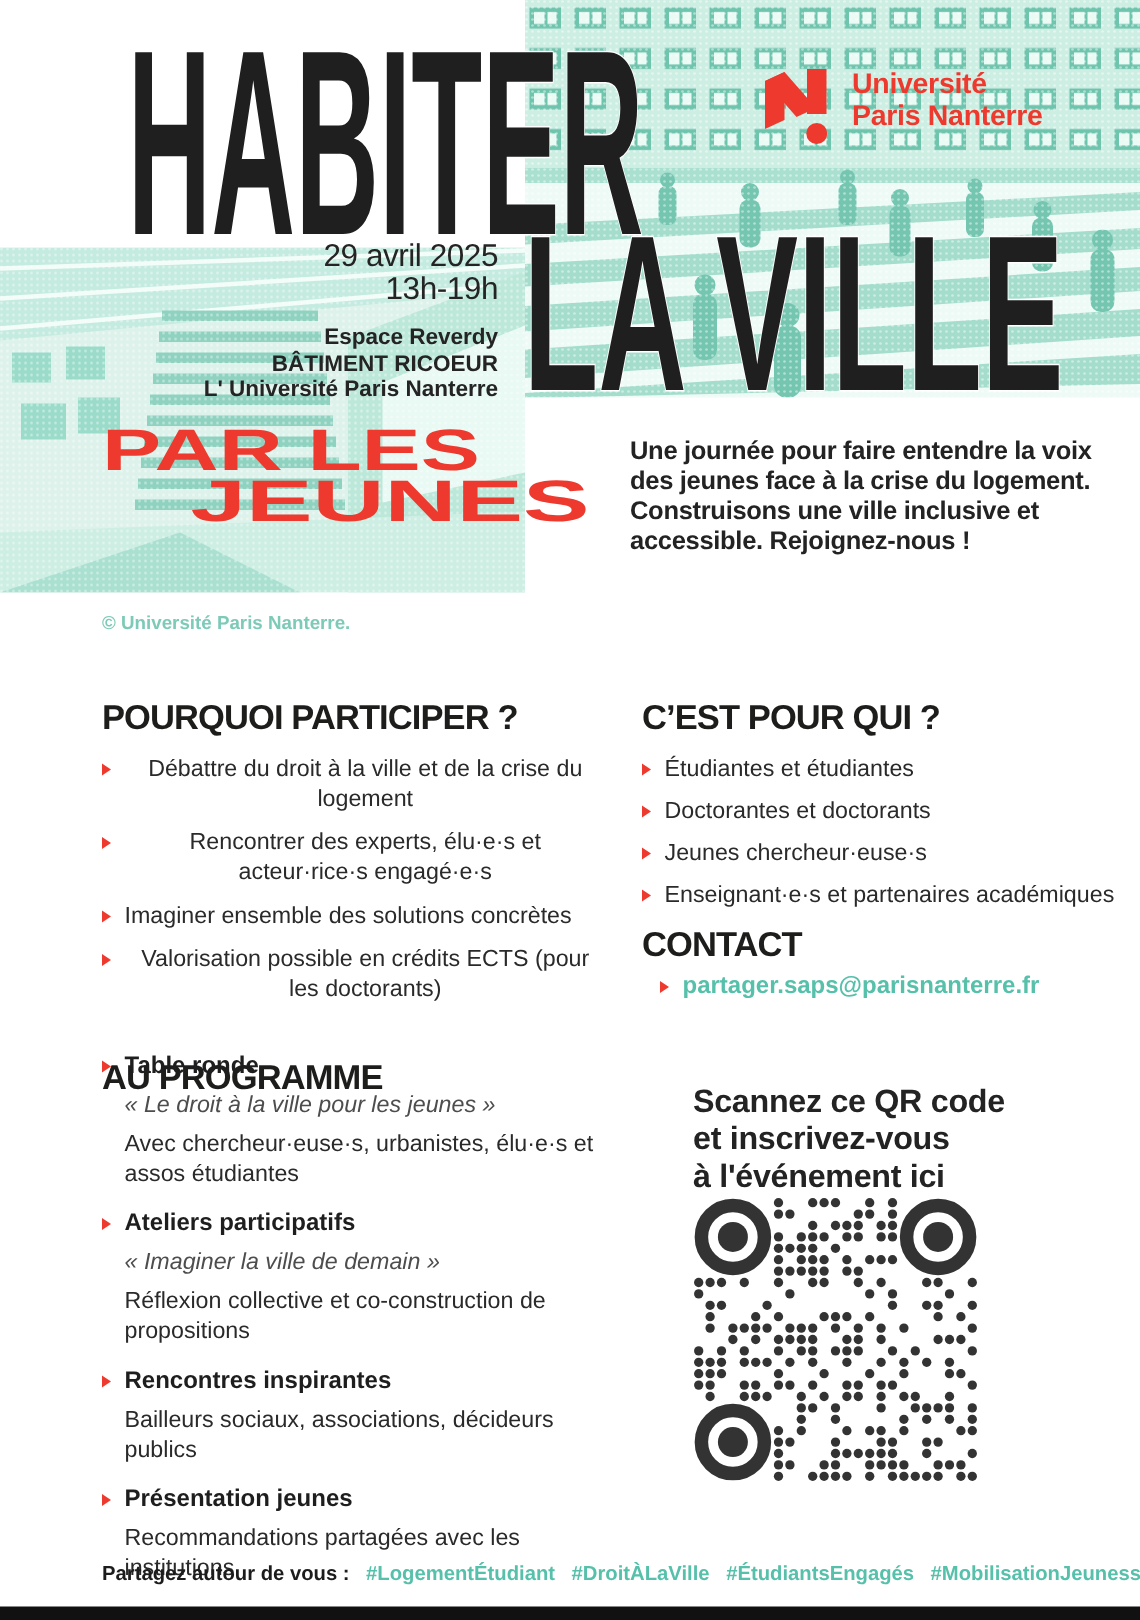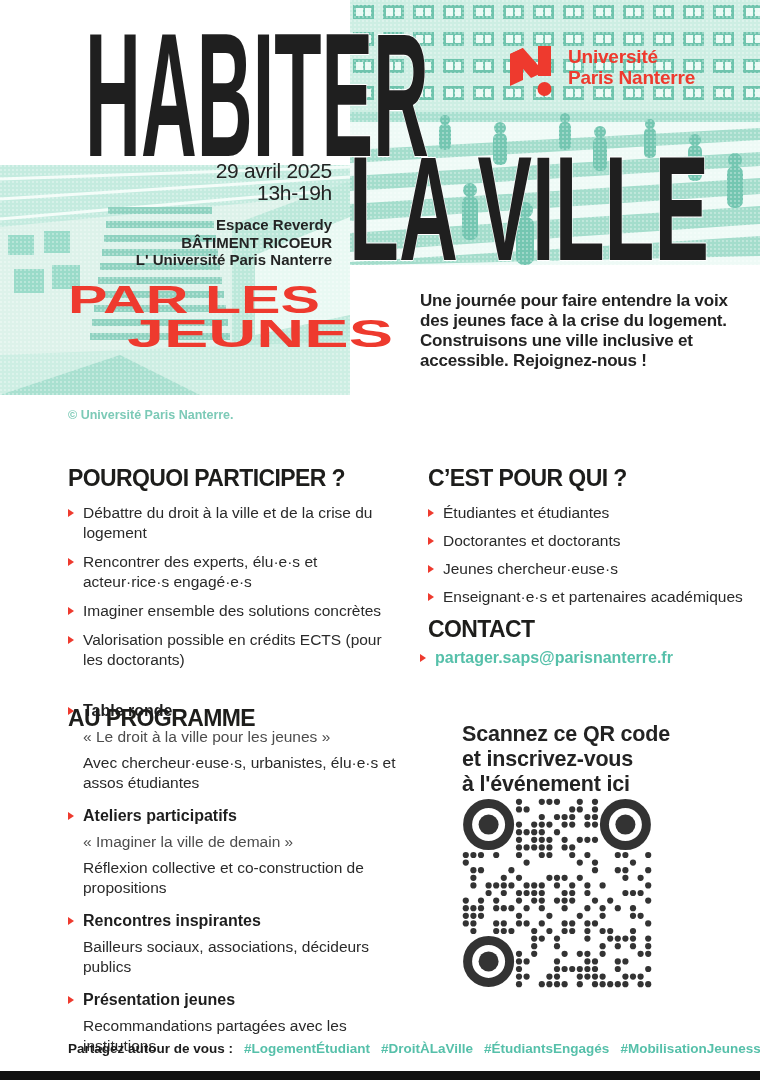--- a/index.html
+++ b/index.html
@@ -63,21 +63,21 @@
   }
   .who-list li{margin-bottom:8px;}
   
   .contact-item{position:absolute;display:flex;gap:9px;font-size:16px;font-weight:bold;color:var(--teal-text);}
   .contact-item .tri{margin-top:5px;}
   
   .program{position:absolute;left:68px;top:701px;width:336px;}
   .prog-item{margin-bottom:13px;}
   .prog-title{display:flex;gap:9px;font-size:16px;font-weight:bold;color:#1e1e1e;line-height:20px;}
   .prog-title .tri{margin-top:6px;}
-  .prog-quote{margin:6px 0 0 15px;font-size:15.5px;color:#4d4d4d;line-height:20px;}
+  .prog-quote{margin:6px 0 0 15px;font-size:15.5px;color:#4d4d4d;line-height:20px;font-style:italic;}
   .prog-quote:empty{display:none;margin:0;}
   .prog-desc{margin:6px 0 0 15px;font-size:15.5px;color:#2a2a2a;line-height:20px;}
   
   .qr-text{
     position:absolute;left:462px;top:722px;
     font-size:21.5px;font-weight:bold;color:#232323;line-height:25px;letter-spacing:-0.2px;
   }
   .qr-box{position:absolute;left:462px;top:798px;width:190px;height:190px;}
   
   .footer{position:absolute;left:68px;top:1041px;width:660px;display:flex;gap:11px;align-items:baseline;white-space:nowrap;}
@@ -242,21 +242,21 @@
   </svg>
   <svg class="headline sub-headline" style="left:126px;top:317px;" width="270" height="36">
     <text x="1" y="30" font-size="39" textLength="266" lengthAdjust="spacingAndGlyphs">JEUNES</text>
   </svg>
 
   <div class="credit">© Université Paris Nanterre.</div>
 
   <div class="intro">Une journée pour faire entendre la voix des jeunes face à la crise du logement. Construisons une ville inclusive et accessible. Rejoignez-nous !</div>
 
   <h2 class="sec-heading" style="left:68px;top:465px;">POURQUOI PARTICIPER ?</h2>
-  <ul class="blist" style="left:68px;top:503px;width:336px;">
+  <ul class="blist" style="left:68px;top:503px;width:336px;text-align:center;">
     <li>
         <span class="tri"></span>
         <span>Débattre du droit à la ville et de la crise du logement</span>
       </li>
     <li>
         <span class="tri"></span>
         <span>Rencontrer des experts, élu·e·s et acteur·rice·s engagé·e·s</span>
       </li>
     <li>
         <span class="tri"></span>
@@ -282,21 +282,21 @@
         <span class="tri"></span>
         <span>Jeunes chercheur·euse·s</span>
       </li>
     <li>
         <span class="tri"></span>
         <span>Enseignant·e·s et partenaires académiques</span>
       </li>
   </ul>
 
   <h2 class="sec-heading" style="left:428px;top:616px;">CONTACT</h2>
-  <div class="contact-item" style="left:420px;top:649px;">
+  <div class="contact-item" style="left:440px;top:649px;">
     <span class="tri"></span>
     <a href="#" style="color:inherit;text-decoration:none;">partager.saps@parisnanterre.fr</a>
   </div>
 
   <h2 class="sec-heading" style="left:68px;top:665px;margin-top:40px;">AU PROGRAMME</h2>
   <div class="program">
     <div class="prog-item">
       <div class="prog-title">
           <span class="tri"></span>
           <span>Table ronde</span>

